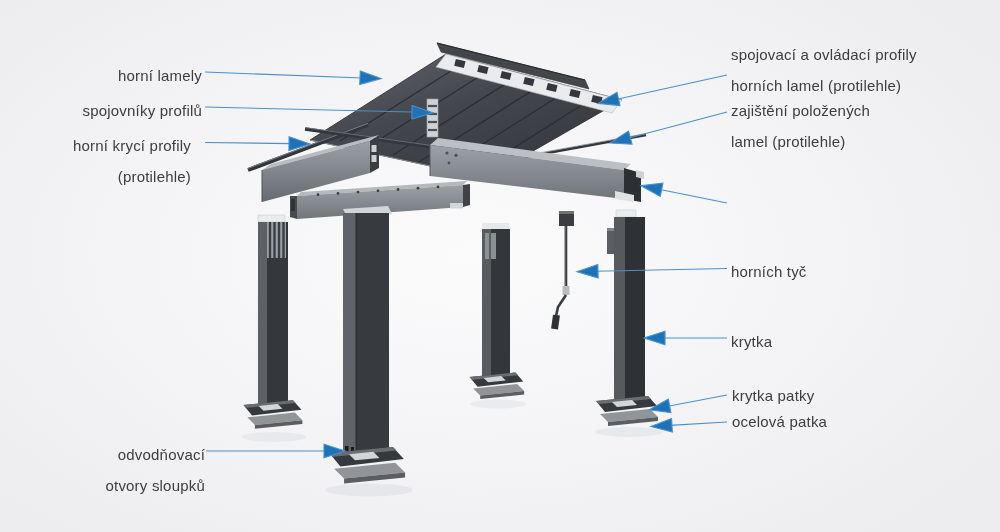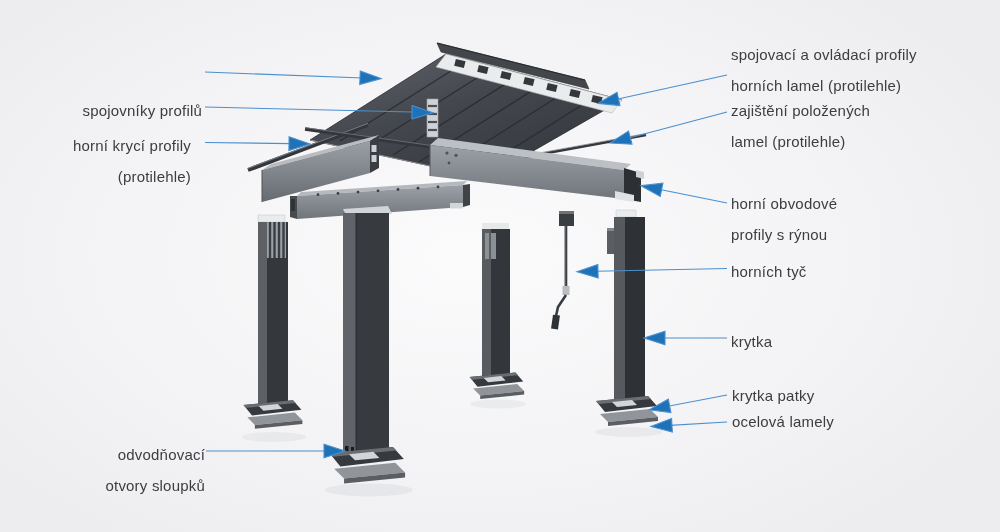--- a/index.html
+++ b/index.html
@@ -250,30 +250,29 @@
       <line x1="727" y1="395" x2="668" y2="406.2"></line>
       <use href="#ah" transform="translate(649,409.8) rotate(169.3)"></use>
     </g>
     <g>
       <line x1="727" y1="422" x2="670" y2="425.4"></line>
       <use href="#ah" transform="translate(651,426.5) rotate(176.6)"></use>
     </g>
   </g>
 </svg>
 
+  <div class="lbl lbl-left" style="left:20px; top:60px;  width:182px;">horní lamely</div>
   <div class="lbl lbl-left" style="left:20px; top:95px;  width:182px;">spojovníky profilů</div>
   <div class="lbl lbl-left" style="left:9px; top:130px; width:182px;">horní krycí profily
 (protilehle)</div>
   <div class="lbl lbl-left" style="left:20px; top:439px; width:185px;">odvodňovací
 otvory sloupků</div>
 
   <div class="lbl lbl-right" style="left:731px; top:39px;  width:262px;">spojovací a ovládací profily
 horních lamel (protilehle)</div>
   <div class="lbl lbl-right" style="left:731px; top:95px;  width:240px;">zajištění položených
 lamel (protilehle)</div>
-  <div class="lbl lbl-right" style="left:731px; top:188px; width:240px;">horní obvodové
-profily s rýnou</div>
   <div class="lbl lbl-right" style="left:731px; top:256px; width:200px;">horních tyč</div>
   <div class="lbl lbl-right" style="left:731px; top:326px; width:200px;">krytka</div>
   <div class="lbl lbl-right" style="left:732px; top:380px; width:200px;">krytka patky</div>
-  <div class="lbl lbl-right" style="left:732px; top:406px; width:200px;">ocelová lamely</div>
+  <div class="lbl lbl-right" style="left:732px; top:406px; width:200px;">ocelová patka</div>
 
 </main>
 
 </body></html>

